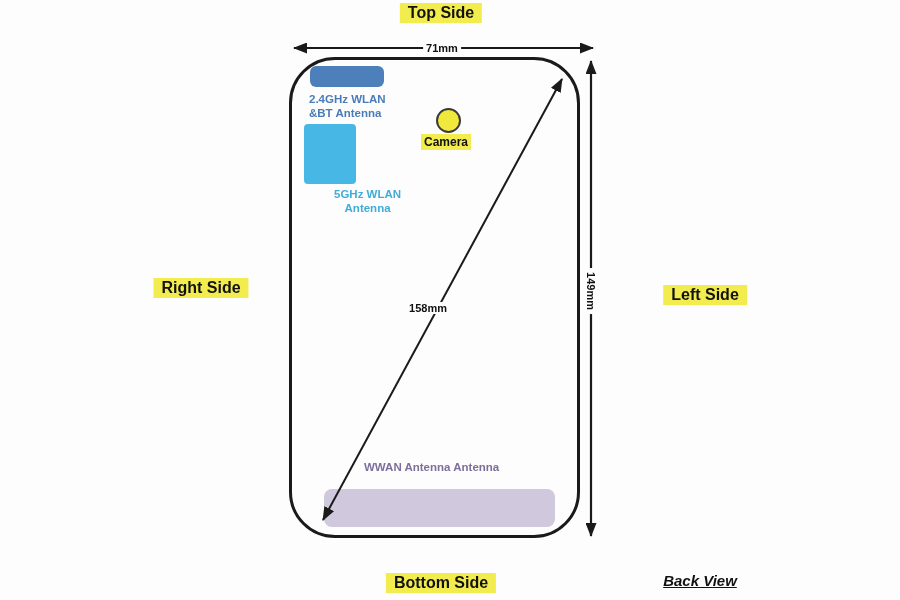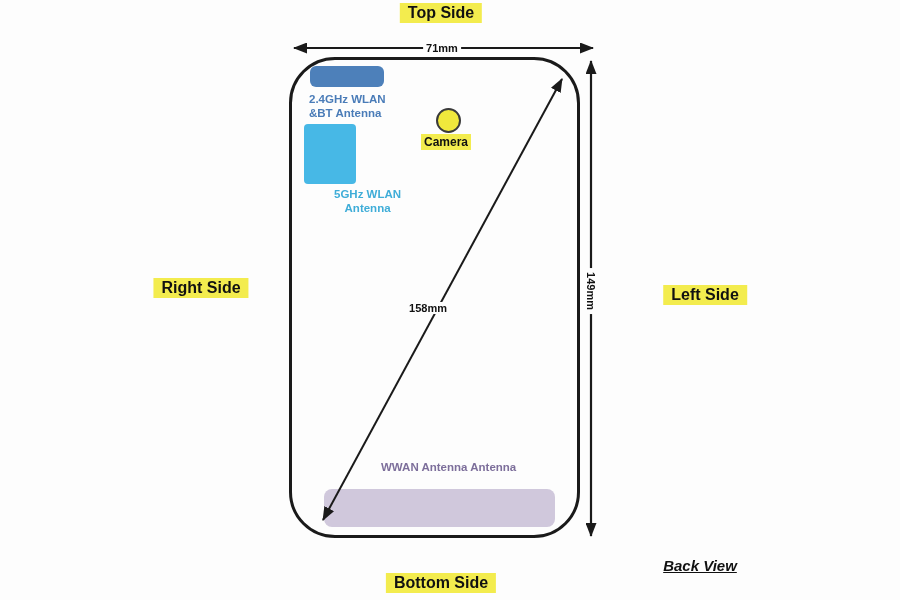--- a/index.html
+++ b/index.html
@@ -104,21 +104,21 @@
   <div class="comp-label wlan-bt-label" style="color: rgb(74, 124, 184);">2.4GHz WLAN
 &amp;BT Antenna</div>
 
   <div class="wlan5-rect" style="background-color: rgb(71, 184, 230);"></div>
   <div class="comp-label wlan5-label" style="color: rgb(63, 173, 216);">5GHz WLAN
 Antenna</div>
 
   <div class="camera-circle" style="background-color: rgb(240, 232, 60);"></div>
   <div class="camera-label" style="background-color: rgb(243, 236, 78);">Camera</div>
 
-  <div class="comp-label wwan-label" style="color: rgb(125, 111, 155); margin-left: 17px;">WWAN Antenna Antenna</div>
+  <div class="comp-label wwan-label" style="color: rgb(125, 111, 155);">WWAN Antenna Antenna</div>
   <div class="wwan-rect" style="background-color: rgb(208, 200, 220);"></div>
 
   <svg class="arrows" viewBox="0 0 900 600">
     <defs>
       <marker id="ah" markerWidth="14" markerHeight="11" refX="13" refY="5.5" orient="auto" markerUnits="userSpaceOnUse">
         <path d="M0,0 L14,5.5 L0,11 Z" fill="#1a1a1a"></path>
       </marker>
       <marker id="ahs" markerWidth="14" markerHeight="11" refX="13" refY="5.5" orient="auto-start-reverse" markerUnits="userSpaceOnUse">
         <path d="M0,0 L14,5.5 L0,11 Z" fill="#1a1a1a"></path>
       </marker>
@@ -130,15 +130,15 @@
 
   <div class="dim dim-width">71mm</div>
   <div class="dim dim-height">149mm</div>
   <div class="dim dim-diagonal">158mm</div>
 
   <div class="hl" style="left: 441px; top: 3px; background-color: rgb(243, 236, 78);">Top Side</div>
   <div class="hl" style="left: 441px; top: 573px; background-color: rgb(243, 236, 78);">Bottom Side</div>
   <div class="hl" style="left: 201px; top: 278px; background-color: rgb(243, 236, 78);">Right Side</div>
   <div class="hl" style="left: 705px; top: 285px; background-color: rgb(243, 236, 78);">Left Side</div>
 
-  <div class="back-view" style="left:700px;top:557px;text-align:right;">Back View</div>
+  <div class="back-view" style="left:700px;top:572px;text-align:right;">Back View</div>
 
 </div>
 
 </body></html>

